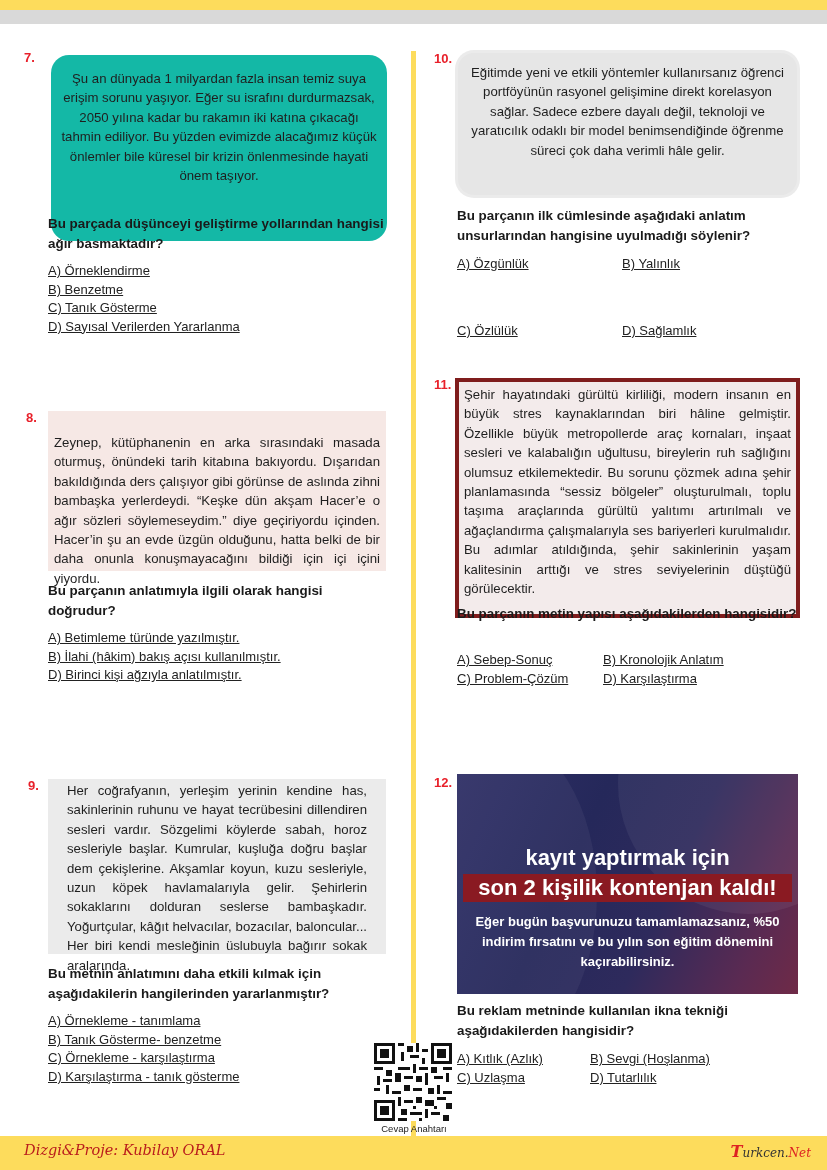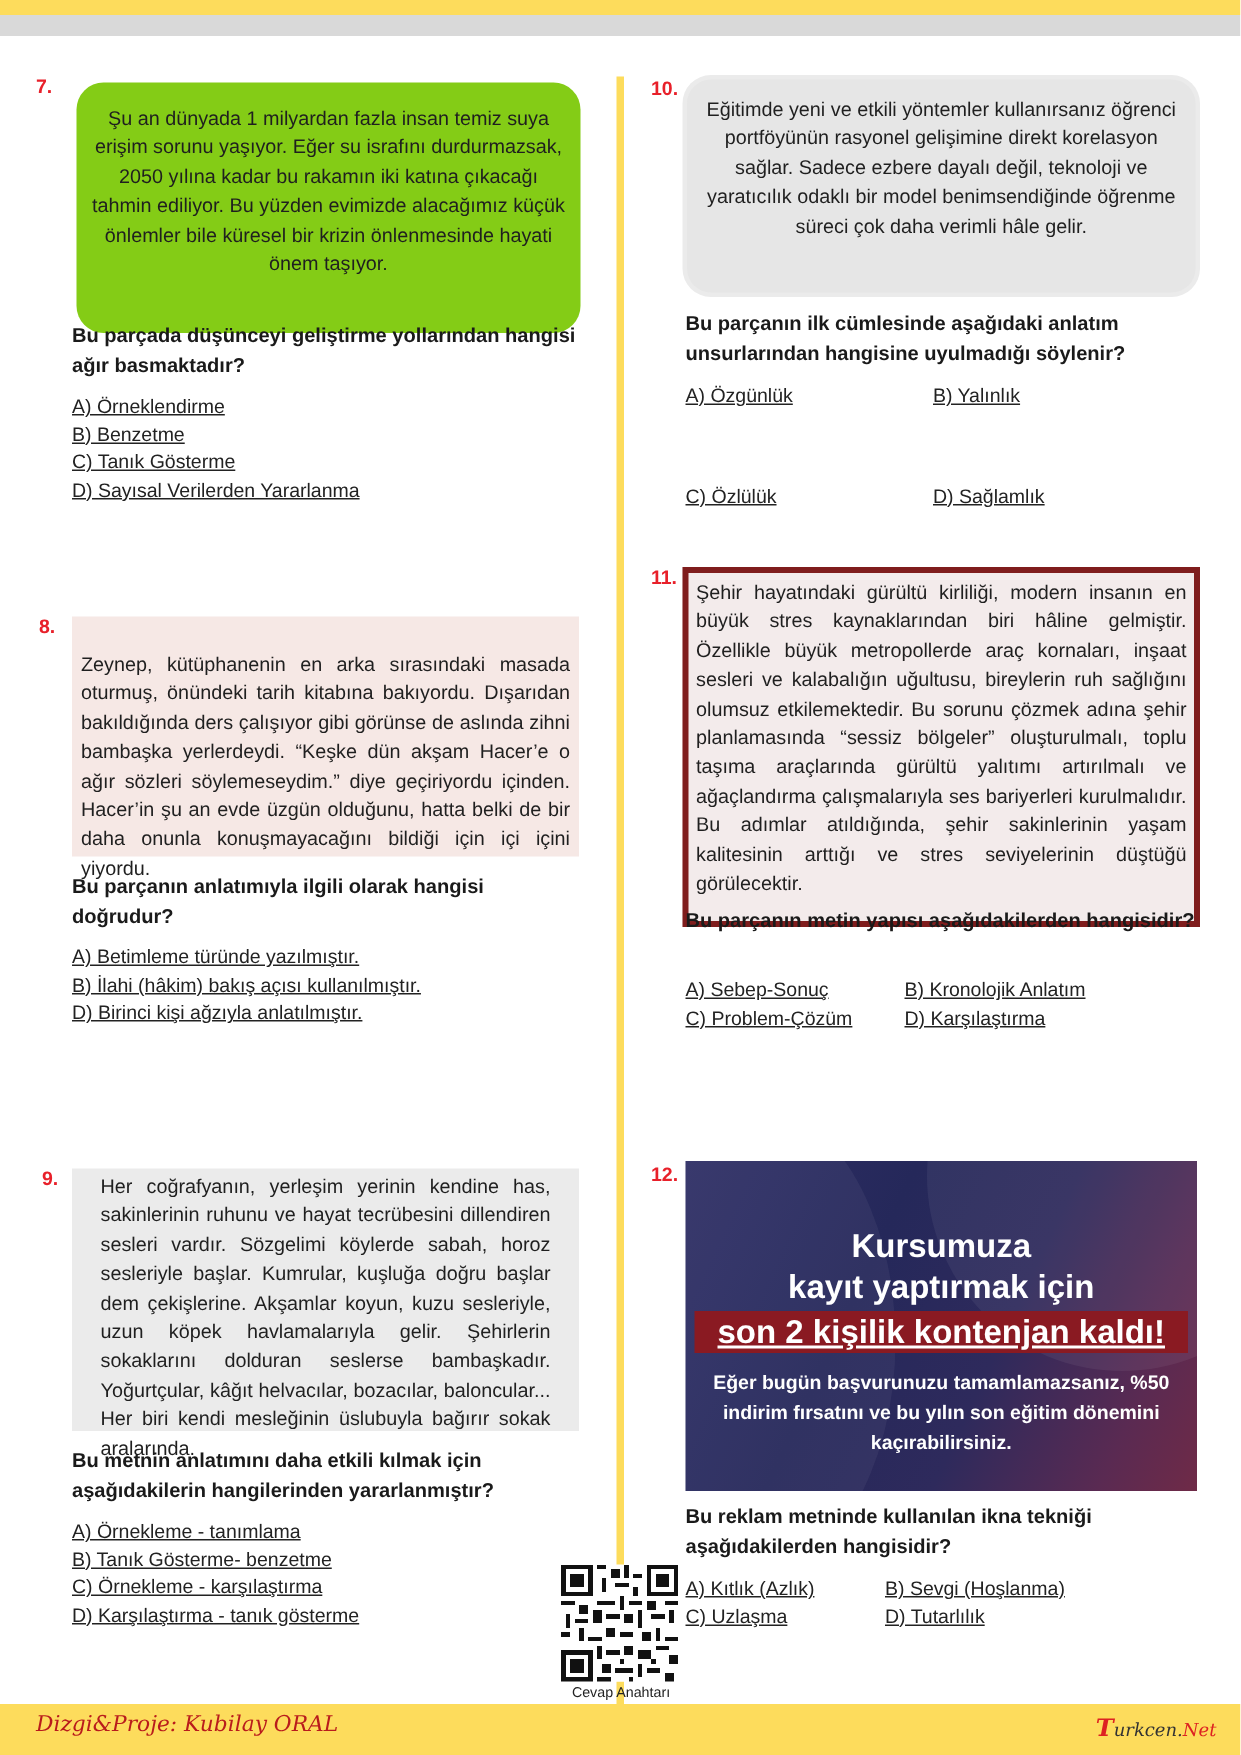--- a/index.html
+++ b/index.html
@@ -8,21 +8,21 @@
 
   .top-bar-yellow { position: absolute; left: 0; top: 0; width: 827px; height: 10px; background: #fddc5c; }
   .top-bar-gray { position: absolute; left: 0; top: 10px; width: 827px; height: 14px; background: #d9d9d9; }
 
   .divider { position: absolute; left: 411px; top: 51px; width: 5px; height: 1085px; background: #fddc5c; }
 
   .qnum { position: absolute; color: #e8202a; font-weight: bold; font-size: 13px; }
 
   .passage { position: absolute; font-size: 13.2px; line-height: 19.4px; color: #1f1f1f; }
 
-  .p7 { left: 51px; top: 55px; width: 336px; height: 167px; background: #84cc16; border-radius: 18px; padding: 14px 10px; text-align: center; }
+  .p7 { left: 51px; top: 55px; width: 336px; height: 186px; background: #14b8a6; border-radius: 18px; padding: 14px 10px; text-align: center; }
   .p10 { left: 458px; top: 53px; width: 339px; height: 142px; background: #e6e6e6; border-radius: 16px; padding: 10px 12px; text-align: center;
          box-shadow: 0 0 0 3px #ebebeb; }
   .p8 { left: 48px; top: 411px; width: 338px; height: 160px; background: #f6e8e5; padding: 22px 6px; text-align: justify; }
   .p11 { left: 455px; top: 378px; width: 345px; height: 240px; background: #f3ebeb; border: 4px solid #7f1d1d; padding: 3px 5px; text-align: justify; }
   .p9 { left: 48px; top: 779px; width: 338px; height: 175px; background: #ebebeb; padding: 2px 19px; text-align: justify; }
 
   .question { position: absolute; font-weight: bold; font-size: 13.4px; line-height: 20px; color: #1a1a1a; }
 
   .options { position: absolute; font-size: 13px; line-height: 18.6px; color: #222; text-decoration: underline; }
   .options .opt { display: block; white-space: nowrap; }
@@ -30,21 +30,21 @@
   .options.grid2 { display: grid; grid-template-columns: 146px auto; }
   .options.grid3 { display: grid; grid-template-columns: 133px auto; }
 
   .ad { position: absolute; left: 457px; top: 774px; width: 341px; height: 220px;
         background: linear-gradient(115deg, #2f2f66 0%, #25285a 35%, #2e2a5c 60%, #5a2a52 85%, #6f2a47 100%);
         color: #fff; text-align: center; overflow: hidden; }
   .ad .shape1 { position: absolute; left: -60px; top: -40px; width: 200px; height: 320px; border-radius: 50%; background: rgba(255,255,255,0.05); }
   .ad .shape2 { position: absolute; right: -80px; top: -120px; width: 260px; height: 260px; border-radius: 50%; background: rgba(255,255,255,0.06); }
   .ad .head1 { position: absolute; left: 0; right: 0; top: 44px; font-size: 22px; font-weight: bold; line-height: 26px; }
   .ad .head2 { position: absolute; left: 0; right: 0; top: 70px; font-size: 22px; font-weight: bold; line-height: 28px; }
-  .ad .head3 { position: absolute; left: 6px; right: 6px; top: 100px; height: 28px; background: #8a1a22; font-size: 22px; font-weight: bold; line-height: 28px; text-decoration: underline; }
+  .ad .head3 { position: absolute; left: 6px; right: 6px; top: 100px; height: 28px; background: #8a1a22; font-size: 22px; font-weight: bold; line-height: 28px; }
   .ad .sub { position: absolute; left: 10px; right: 10px; top: 138px; font-size: 13px; font-weight: bold; line-height: 20px; }
 
   .qr { position: absolute; left: 374px; top: 1043px; width: 78px; height: 78px; background: #fff; }
   .qr-caption { position: absolute; left: 370px; top: 1123px; width: 88px; text-align: center; font-size: 9.5px; color: #222; }
 
   .footer { position: absolute; left: 0; top: 1136px; width: 827px; height: 34px; background: #fddc5c; }
   .footer-credit { position: absolute; left: 24px; top: 6px; font-family: "DejaVu Serif", serif; font-style: italic; font-size: 14.5px; color: #b91c1c; }
   .footer-logo { position: absolute; right: 16px; top: 6px; font-family: "DejaVu Serif", serif; font-style: italic; font-size: 12px; }
   .footer-logo .t { color: #d22; font-size: 16px; font-weight: bold; }
   .footer-logo .rest { color: #333; }
@@ -103,21 +103,20 @@
   <span class="opt">A) Sebep-Sonuç</span>
   <span class="opt">B) Kronolojik Anlatım</span>
   <span class="opt">C) Problem-Çözüm</span>
   <span class="opt">D) Karşılaştırma</span>
 </div>
 
 <div class="qnum" style="left:434px; top:775px;">12.</div>
 <div class="ad">
   <div class="shape1"></div>
   <div class="shape2"></div>
-  <div class="head1">Kursumuza</div>
   <div class="head2">kayıt yaptırmak için</div>
   <div class="head3">son 2 kişilik kontenjan kaldı!</div>
   <div class="sub">Eğer bugün başvurunuzu tamamlamazsanız, %50 indirim fırsatını ve bu yılın son eğitim dönemini kaçırabilirsiniz.</div>
 </div>
 <div class="question" style="left:457px; top:1001px; width:342px;">Bu reklam metninde kullanılan ikna tekniği aşağıdakilerden hangisidir?</div>
 <div class="options grid3" style="left:457px; top:1050px;">
   <span class="opt">A) Kıtlık (Azlık)</span>
   <span class="opt">B) Sevgi (Hoşlanma)</span>
   <span class="opt">C) Uzlaşma</span>
   <span class="opt">D) Tutarlılık</span>

